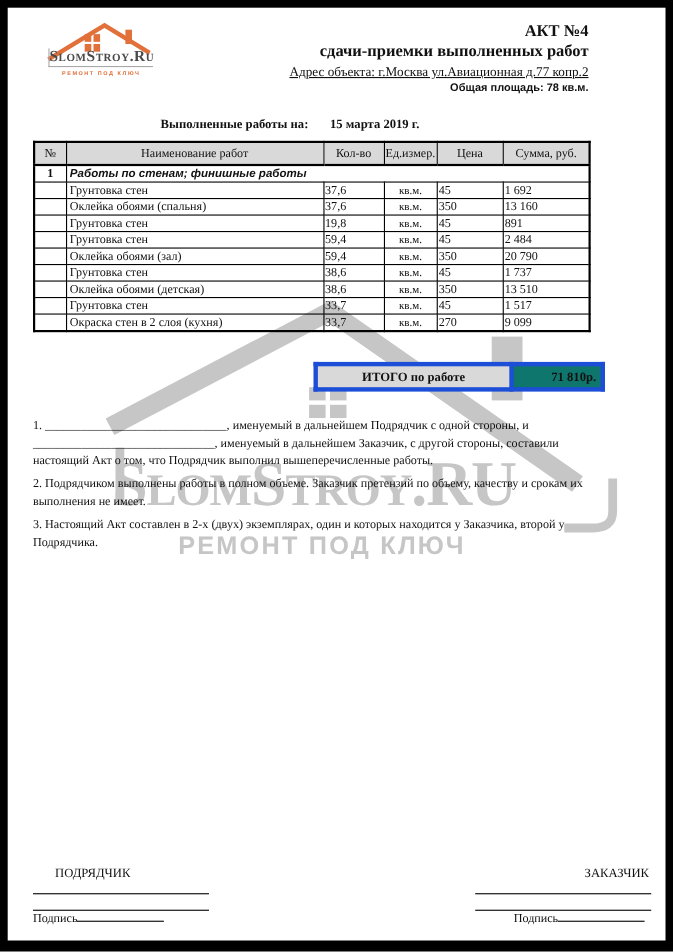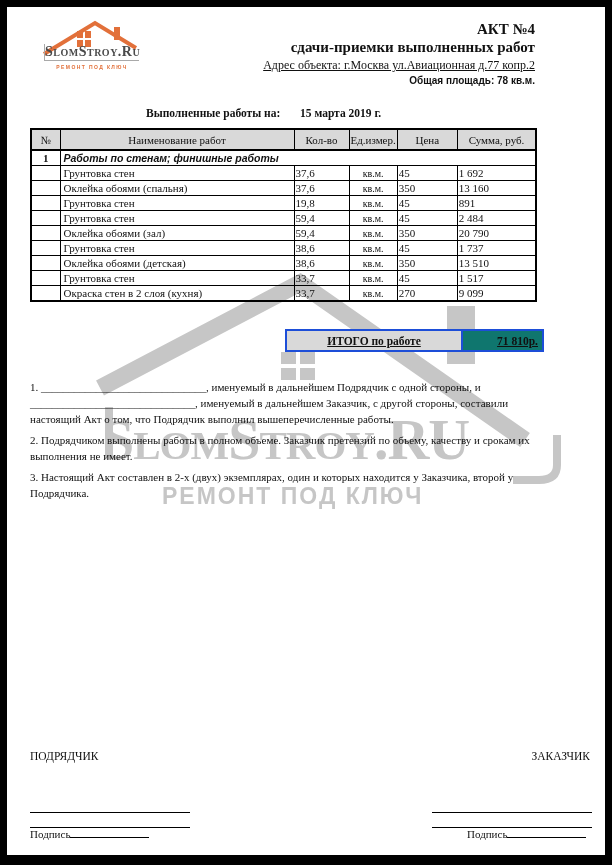--- a/index.html
+++ b/index.html
@@ -50,21 +50,21 @@
   .works-table .sec-title{
     font-family:"Liberation Sans",sans-serif;font-weight:bold;font-style:italic;
     font-size:10.5px;padding-left:3px;
   }
   .works-table .c0{text-align:center;}
   .works-table .c1{text-align:left;padding-left:3px;}
   .works-table .c2,.works-table .c4,.works-table .c5{text-align:left;}
   .works-table .c3{text-align:center;font-size:10px;}
   
   .totals{position:absolute;left:278px;top:322px;border-collapse:collapse;font-size:11.5px;z-index:2;}
-  .totals td{border:2px solid #1d4ed8;height:17px;font-weight:bold;text-decoration:underline;}
+  .totals td{border:4px solid #1d4ed8;height:17px;font-weight:bold;}
   .totals{border:2px solid #000;}
   .totals .t-label{width:172px;background:var(--tableHeaderBg);text-align:center;}
   .totals .t-value{width:74px;background:#0f766e;text-align:right;padding-right:4px;}
   
   .watermark{position:absolute;left:78px;top:265px;width:490px;height:260px;z-index:1;color:var(--watermark);}
   .wm-text{
     position:absolute;left:95px;top:403px;width:460px;z-index:1;
     font-family:"Liberation Serif",serif;font-weight:bold;font-variant:small-caps;
     font-size:58px;line-height:60px;letter-spacing:-1px;color:var(--watermark);
     white-space:nowrap;
@@ -72,21 +72,21 @@
   .wm-tagline{
     position:absolute;left:155px;top:476px;width:250px;z-index:1;text-align:center;
     font-family:"Liberation Sans",sans-serif;font-weight:bold;
     font-size:23px;letter-spacing:2px;color:var(--watermark);white-space:nowrap;
   }
   
   .paragraphs{position:absolute;left:23px;top:372px;width:560px;z-index:2;font-size:11px;}
   .para{margin-bottom:5px;}
   .pline{line-height:16px;white-space:nowrap;}
   
-  .sig-title{position:absolute;top:743px;font-size:11.5px;z-index:2;}
+  .sig-title{position:absolute;top:781px;font-size:11.5px;z-index:2;margin-left:20px;}
   .sig-title.left{left:23px;}
   .sig-title.right{right:15px;}
   .sig-line{position:absolute;width:160px;border-top:1.5px solid #000;z-index:2;}
   .sig-sign{position:absolute;top:818px;font-size:11px;z-index:2;}
   .sig-sign .sig-underline{display:inline-block;width:79px;border-bottom:1px solid #000;height:12px;}
 </style>
 </head>
 <body style="--accent: #e2703a; --tableHeaderBg: #d9d9d9; --watermark: #c6c6c6;">
 
 <div class="page">

